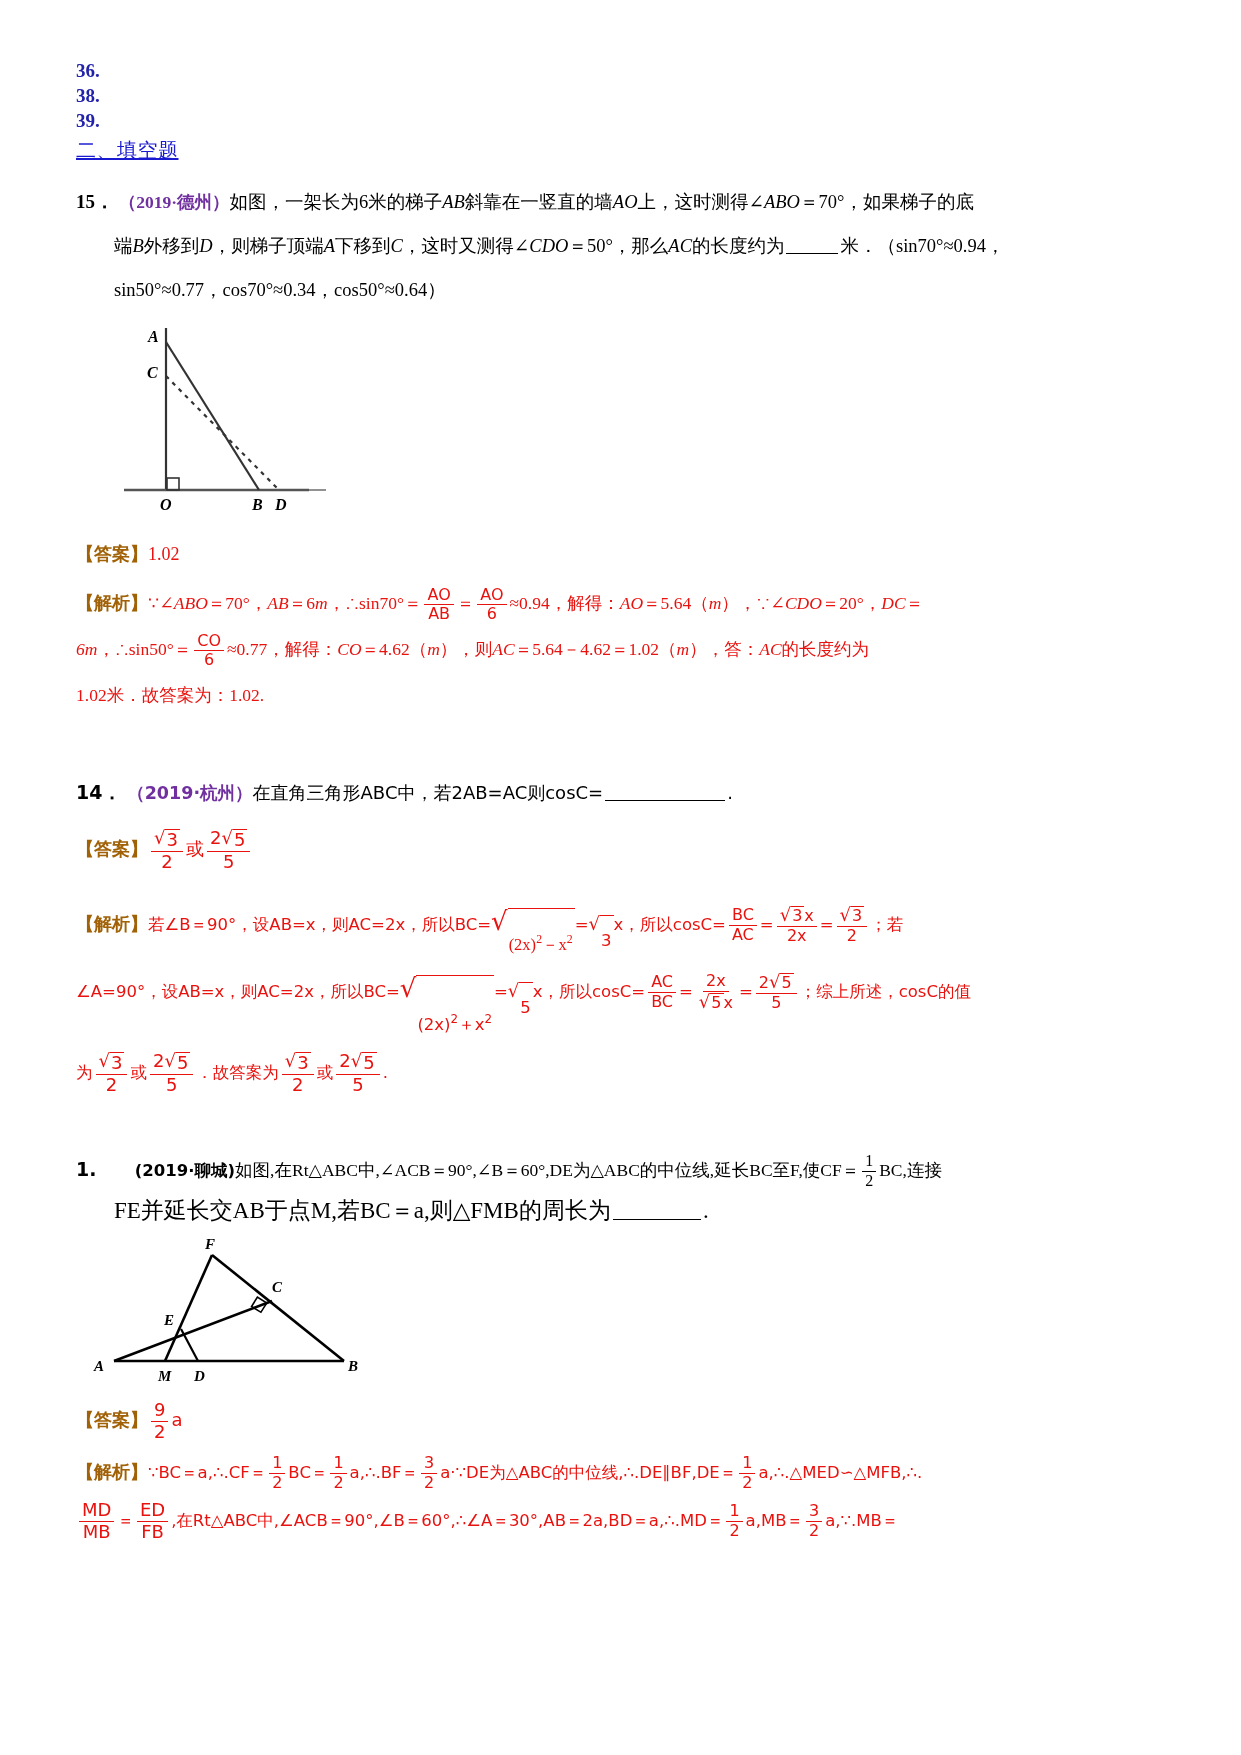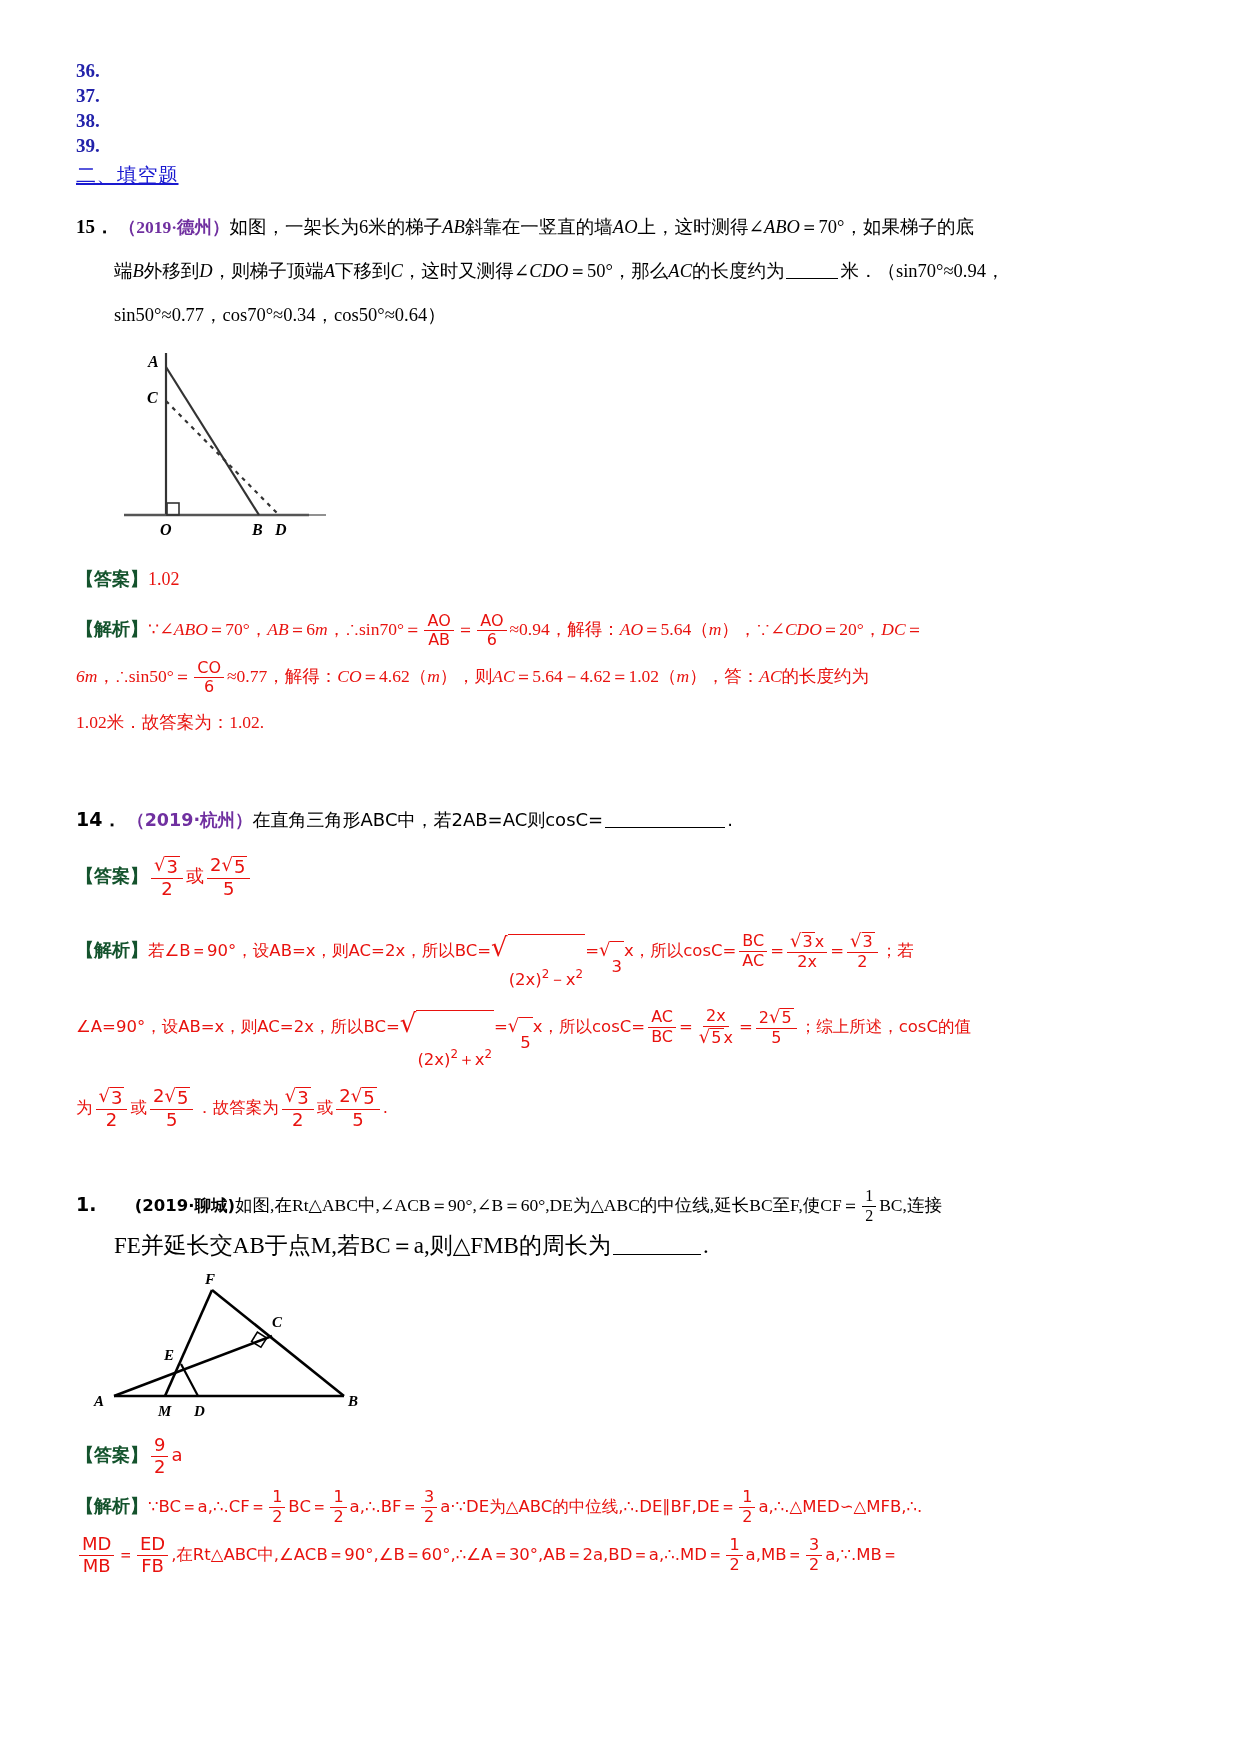--- a/index.html
+++ b/index.html
@@ -30,22 +30,22 @@
   .q-num{font-weight:bold;font-size:19px;}
   .src{color:#7030a0;font-weight:bold;font-size:17.5px;}
   .indent{padding-left:38px;}
   .ital{font-style:italic;}
   .blank{display:inline-block;border-bottom:1px solid #000;width:52px;vertical-align:-2px;margin:0 2px;}
   .blank.lg{width:120px;}
   .blank.md{width:88px;}
   .sans{font-family:"DejaVu Sans","Liberation Sans",sans-serif;}
 
   
-  .tag{color:#14532d;font-weight:bold;font-size:18px;
-       font-family:Liberation Mono, monospace;}
+  .tag{color:#a16207;font-weight:bold;font-size:18px;
+       font-family:Liberation Sans, sans-serif;}
   .ans-row{margin-top:14px;font-size:18px;line-height:40px;color:#e8120e;}
   .exp{color:#e8120e;font-size:17.5px;line-height:46px;margin-top:6px;}
   .exp .ital{font-style:italic;}
 
   
   .frac{display:inline-flex;flex-direction:column;align-items:center;
         vertical-align:middle;margin:0 3px;line-height:1.05;font-size:16px;}
   .frac .num{border-bottom:1.4px solid currentColor;padding:0 3px 1px;}
   .frac .den{padding:1px 3px 0;}
   .frac.big{font-size:18px;}
@@ -66,21 +66,20 @@
 </style>
 </head>
 <body>
 
 <div class="page">
  <div class="inner">
 
   
   <div>
     <div class="stub">36.</div>
-    <div class="stub">37.</div>
     <div class="stub">38.</div>
     <div class="stub">39.</div>
   </div>
 
   
   <div class="sec-head">二、填空题</div>
 
   
   <div class="q">
 
@@ -156,21 +155,21 @@
                 <span class="sign">√</span>
                 <span class="body">5</span>
               </span></span>
             <span class="den">5</span>
           </span>
     </div>
 
     <div class="exp sans" style="font-size:16.5px;line-height:48px;margin-top:28px;">
       <span class="tag">【解析】</span><span>若∠B＝90°，设AB=x，则AC=2x，所以BC=</span><span class="rad">
             <span class="sign" style="font-size:26px;">√</span>
-            <span class="body" style="padding-top:15px;"><span>(2x)</span><span class="sup">2</span><span>－x</span><span class="sup">2</span></span>
+            <span class="body" style="padding-top:6px;font-family:Liberation Serif, serif;"><span>(2x)</span><span class="sup">2</span><span>－x</span><span class="sup">2</span></span>
           </span><span>=</span><span class="rad">
             <span class="sign">√</span>
             <span class="body">3</span>
           </span><span>x，所以cosC=</span><span class="frac">
             <span class="num">BC</span>
             <span class="den">AC</span>
           </span><span>=</span><span class="frac">
             <span class="num"><span class="rad">
                 <span class="sign">√</span>
                 <span class="body">3</span>

